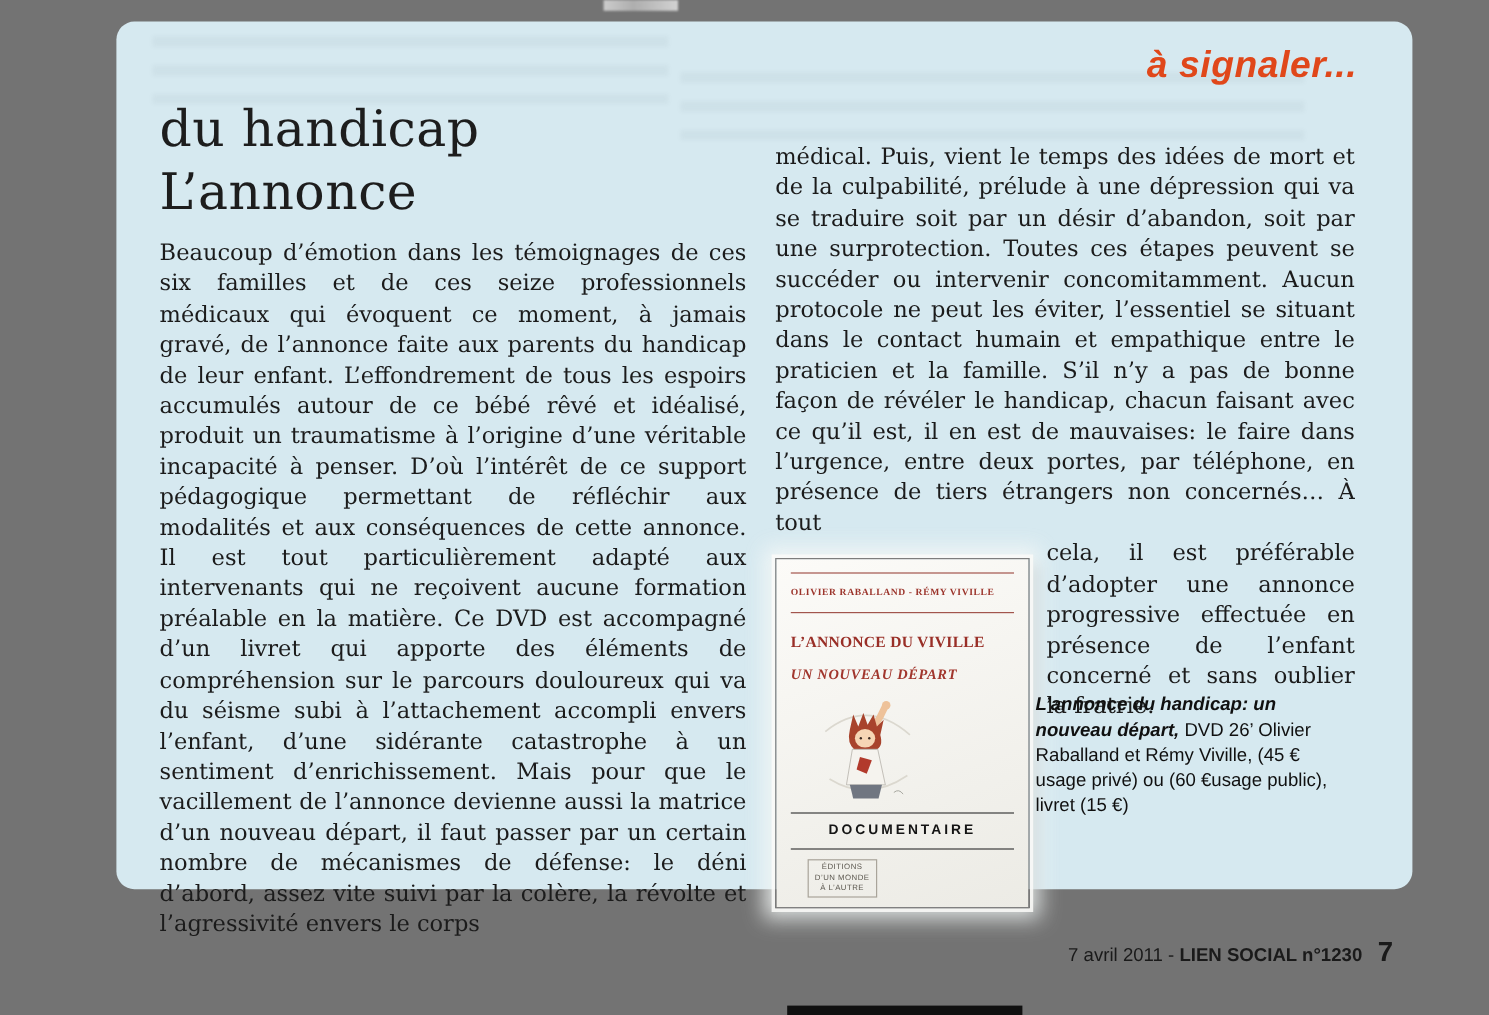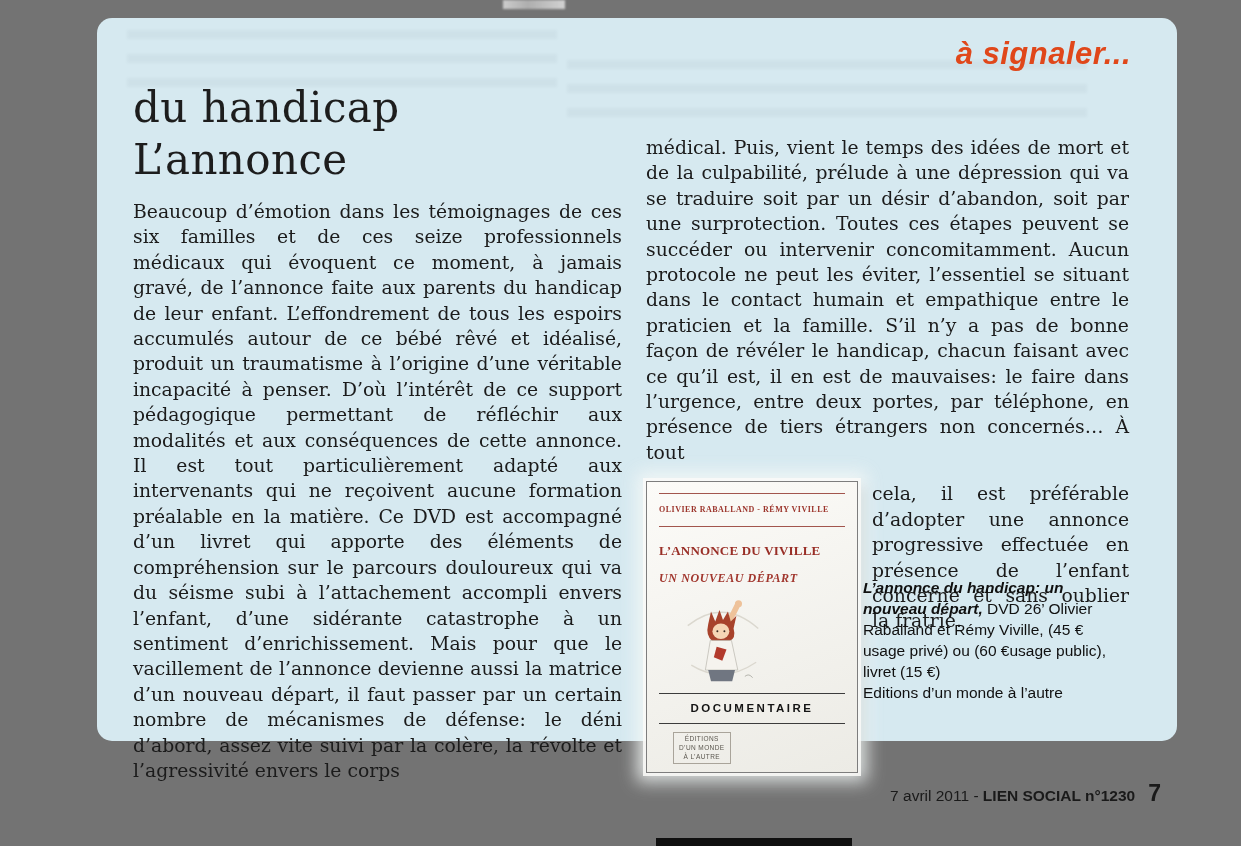--- a/index.html
+++ b/index.html
@@ -47,21 +47,21 @@
   .title-line { display:block; }
 
   .col-left {
     position:absolute; left:36px; top:181px; width:489px;
     font-size:18.8px; line-height:25.4px; text-align:justify;
   }
   .col-right {
     position:absolute; left:549px; top:101px; width:483px;
     font-size:18.8px; line-height:25.4px; text-align:justify;
   }
-  .rc-p1, .rc-p2 { text-align:justify;margin-top:16px; }
+  .rc-p1, .rc-p2 { text-align:justify; }
 
   
   .dvd-float { float:left; width:212px; margin:16px 14px 0 0; }
   .dvd-cover {
     width:212px; height:292px;
     border:1px solid #7d7d7d;
     background:linear-gradient(160deg,#fcfbf8,#ecebe5);
     box-shadow:0 0 0 3px rgba(250,250,248,.85), 0 0 16px 9px rgba(244,248,247,.85), 5px 6px 10px rgba(55,65,72,.35);
     padding:9px 12px 8px;
     display:flex; flex-direction:column; 
@@ -166,21 +166,20 @@
             <div>D’UN MONDE</div>
             <div>À L’AUTRE</div>
           </div>
         </div>
       </div>
 
       <p class="rc-p2">cela, il est préférable d’adopter une annonce progressive effectuée en présence de l’enfant concerné et sans oublier la fratrie.</p>
 
       <div class="caption">
         <span class="caption-lead">L’annonce du handicap: un nouveau départ,</span><span> DVD 26’ Olivier Raballand et Rémy Viville, (45 € usage privé) ou (60 €usage public), livret (15 €)</span>
-        <div class="caption-line">Editions d’un monde à l’autre</div>
       </div>
     </div>
   </div>
 
   <div class="footer">
     <span class="footer-date">7 avril 2011 - </span><span class="footer-pub">LIEN SOCIAL n°1230</span><span class="footer-page">7</span>
   </div>
 
   <div class="artifact-bottom"></div>
 </div>

